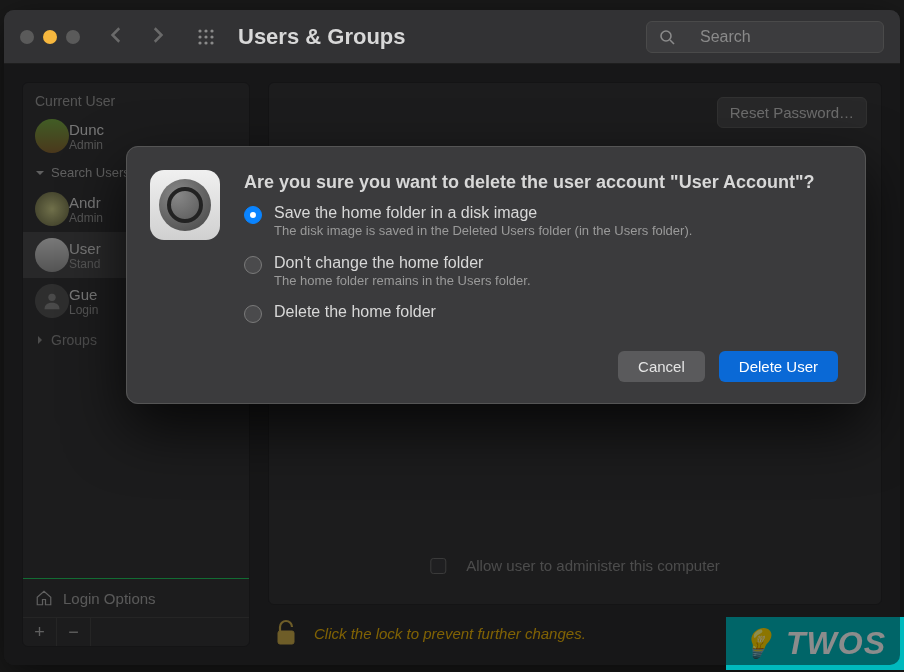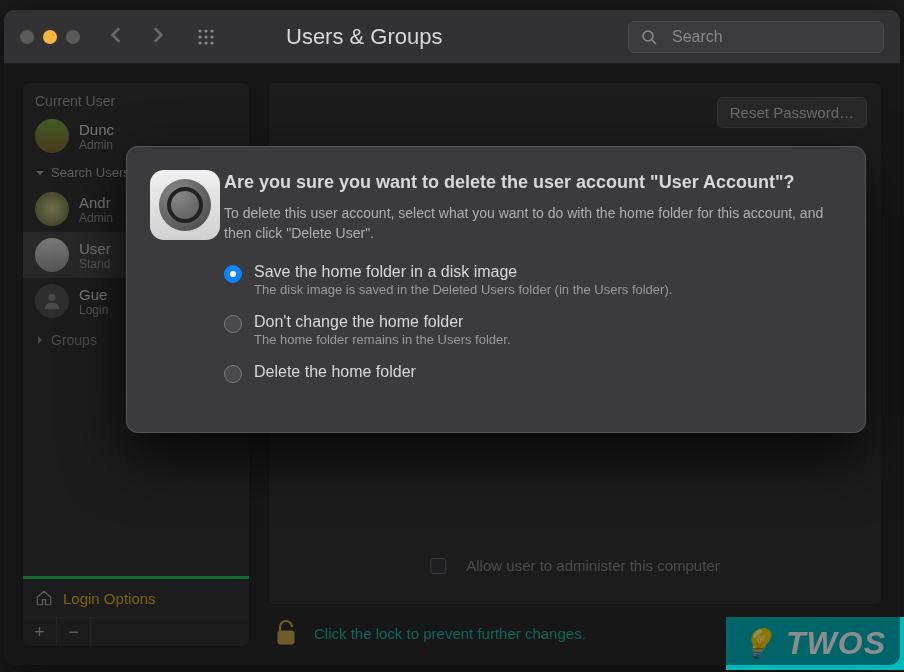--- a/index.html
+++ b/index.html
@@ -33,61 +33,61 @@
   }
   .traffic { display: flex; gap: 9px; margin-right: 28px; }
   .dot { width: 14px; height: 14px; border-radius: 50%; }
   .dot.red { background: #5a5a5a; }
   .dot.yellow { background: #f6b73e; }
   .dot.green { background: #5a5a5a; }
   .nav-arrows { display: flex; gap: 22px; margin-right: 30px; }
   .nav-arrow { color: #6a6a6a; cursor: pointer; }
   .nav-arrow svg { width: 18px; height: 18px; }
   .apps-icon { color: #8a8a8a; margin-right: 22px; cursor: pointer; display:flex; align-items:center;}
-  .title { color: #d8d8d8; font-size: 22px; font-weight: 400; flex: 1; margin-left: 48px; }
+  .title { color: #d8d8d8; font-size: 22px; font-weight: 700; flex: 1; }
   .search-box {
     display: flex; align-items: center;
     background: #3c3c3e;
     border: 1px solid #4a4a4a;
     border-radius: 6px;
     padding: 6px 12px;
-    width: 256px;
+    width: 238px;
     color: #8a8a8a;
     font-size: 16px;
-    gap: 15px;
+    gap: 25px;
   }
   .search-box svg { width: 16px; height: 16px; }
   
   .content { display: flex; height: calc(100% - 54px); padding: 18px; gap: 18px; }
   .sidebar {
     width: 228px;
     background: #343436;
     border: 1px solid #252527;
     border-radius: 6px;
     display: flex;
     flex-direction: column;
     overflow: hidden;
   }
   .sidebar-header { color: #9a9a9a; font-size: 14px; padding: 10px 12px 4px; }
   .user-row {
-    display: flex; align-items: center; gap: 10px;
+    display: flex; align-items: center; 
     padding: 6px 12px; color: #d8d8d8;
   }
   .user-row.selected { background: #4a4a4c; }
   .avatar { width: 34px; height: 34px; border-radius: 50%; background: #666; flex-shrink:0; }
   .avatar.guest { background: #555; display:flex;align-items:center;justify-content:center;}
   .avatar.guest svg{width:22px;height:22px;fill:#888;}
   .user-meta { display: flex; flex-direction: column; overflow:hidden; }
   .user-name { font-size: 15px; white-space: nowrap; }
   .user-role { font-size: 12px; color: #9a9a9a; }
   .section-header { display:flex; align-items:center; gap:6px; color:#b0b0b0; font-size:13px; padding: 6px 12px; }
   .section-header svg { width: 10px; height: 10px; }
   .groups-row { display:flex; align-items:center; gap:6px; color:#8a8a8a; font-size:14px; padding: 8px 12px; }
   .spacer { flex: 1; }
-  .login-options { display:flex; align-items:center; gap:10px; padding: 10px 12px; border-top:3px solid #22c55e; color:#eab308; font-size:15px;}
+  .login-options { display:flex; align-items:center; gap:10px; padding: 10px 12px; border-top:1px solid #22c55e; color:#a3a3a3; font-size:15px;}
   .login-options svg { width:18px; height:18px; fill:#b0b0b0; }
   .add-remove { display:flex; border-top:1px solid #444; }
   .add-remove button { flex:0 0 34px; height:28px; background:none; border:none; border-right:1px solid #444; color:#b0b0b0; font-size:18px; cursor:pointer; }
   
   .main {
     flex: 1;
     display: flex;
     flex-direction: column;
   }
   .main-panel {
@@ -103,34 +103,34 @@
     background: #4a4a4c; color: #c5c5c5;
     border: 1px solid #5a5a5a; border-radius: 6px;
     padding: 6px 12px; font-size: 15px;
   }
   .admin-check {
     position: absolute; bottom: 30px; left: 50%; transform: translateX(-50%);
     display: flex; align-items: center; gap: 20px;
     color: #8a8a8a; font-size: 15px;
   }
   .admin-check .box { width:16px;height:16px;border:1px solid #6a6a6a;border-radius:3px;background:#3a3a3c;}
-  .lock-row { display:flex; align-items:center; gap:14px; padding: 14px 4px 0; color:#14b8a6; font-size:15px;}
+  .lock-row { display:flex; align-items:center; gap:14px; padding: 14px 4px 0; color:#eab308; font-size:15px;font-style:italic;}
   .lock-row svg { width:28px; height:28px; fill:#c9a94a; stroke:#c9a94a;}
   
   .dialog {
     position: absolute;
     top: 136px;
     left: 122px;
     width: 740px;
     background: #3b3b3d;
     border-radius: 12px;
     box-shadow: 0 24px 60px rgba(0,0,0,0.75);
     padding: 24px 28px 22px 24px;
     display: flex;
-    gap: 4px;
+    gap: 24px;
     z-index: 100;
   }
   .dialog::after{
     content:'';position:absolute;inset:0;border-radius:12px;border:1px solid #555;pointer-events:none;
   }
   .dialog-icon {
     width: 70px; height: 70px; border-radius: 14px;
     background: linear-gradient(#f0f0f0,#d0d0d0);
     display:flex;align-items:center;justify-content:center;
     flex-shrink:0;
@@ -308,21 +308,20 @@
   </div>
 
   <div class="dim-overlay"></div>
 
   <div class="dialog">
     <div class="dialog-icon">
       <div class="gear"></div>
     </div>
     <div class="dialog-body">
       <div class="dialog-title">Are you sure you want to delete the user account "User Account"?</div>
-      <div class="dialog-desc">To delete this user account, select what you want to do with the home folder for this account, and then click "Delete User".</div>
       <div class="radio-group">
         <div class="radio-item">
           <div class="radio checked"></div>
           <div>
             <div class="radio-label">Save the home folder in a disk image</div>
             <div class="radio-sub">The disk image is saved in the Deleted Users folder (in the Users folder).</div>
           </div>
         </div>
         <div class="radio-item">
           <div class="radio"></div>
@@ -331,20 +330,24 @@
             <div class="radio-sub">The home folder remains in the Users folder.</div>
           </div>
         </div>
         <div class="radio-item">
           <div class="radio"></div>
           <div>
             <div class="radio-label">Delete the home folder</div>
           </div>
         </div>
       </div>
+      <div class="dialog-actions">
+        <button class="btn secondary">Cancel</button>
+        <button class="btn primary">Delete User</button>
+      </div>
     </div>
   </div>
 
 </div>
 
 <div class="watermark">
   <span class="bulb">💡</span>
   <span>TWOS</span>
 </div>
 

